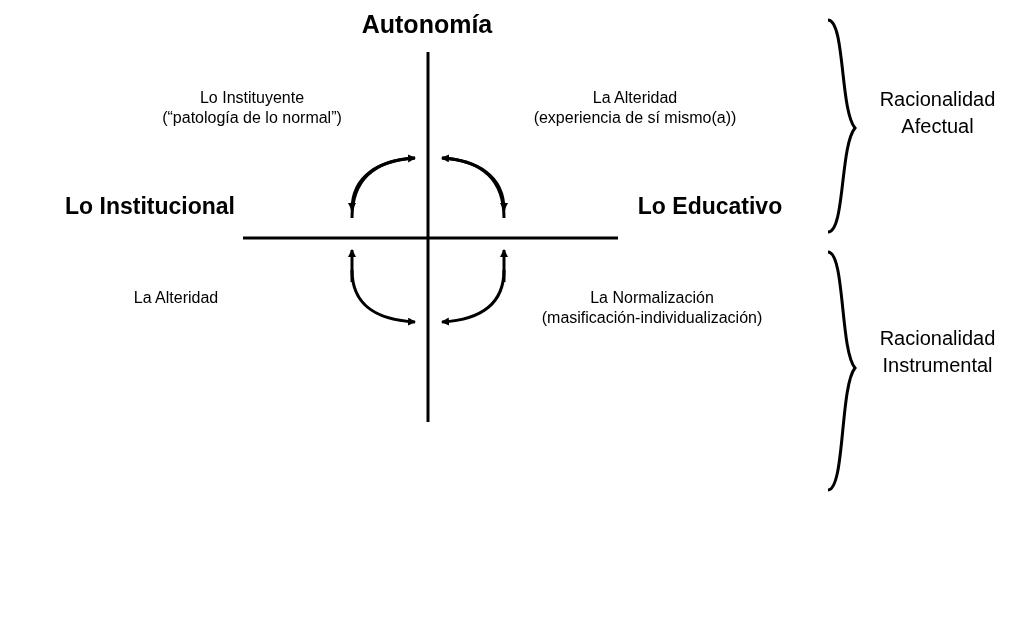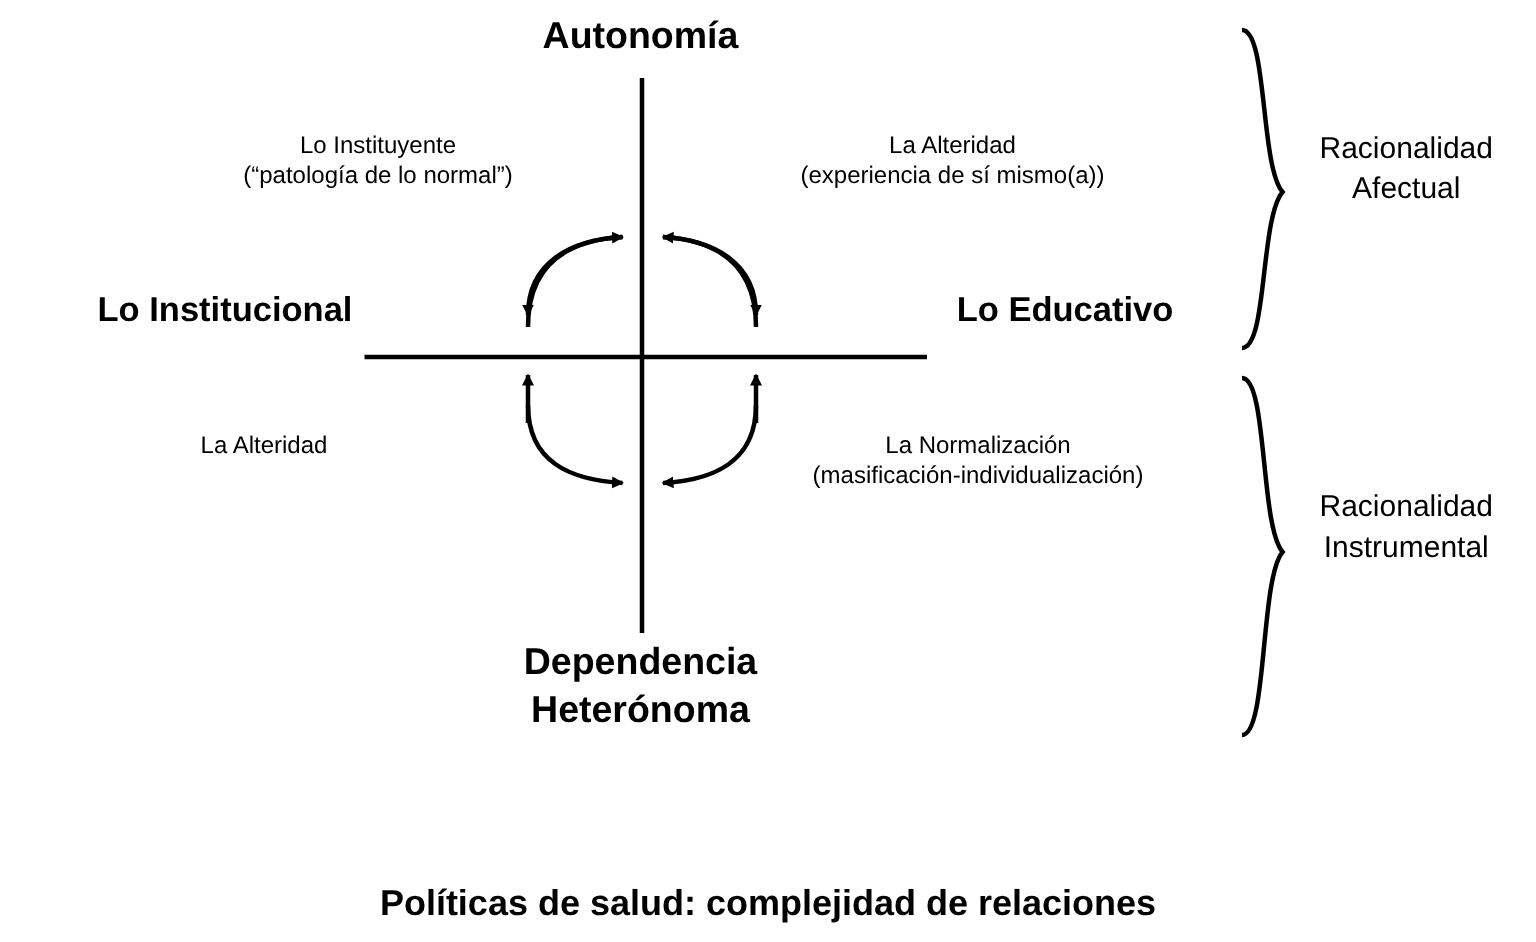--- a/index.html
+++ b/index.html
@@ -111,24 +111,20 @@
 
     <path d="M 352 270 C 352 308 380 320 415 322" fill="none" stroke="#000000" stroke-width="3" marker-end="url(#ah)"></path>
     <path d="M 504 270 C 504 308 476 320 442 322" fill="none" stroke="#000000" stroke-width="3" marker-end="url(#ah)"></path>
 
     <path d="M 828 20 C 845 20 840 110 855 128 C 840 146 845 232 828 232" fill="none" stroke="#000000" stroke-width="3"></path>
     <path d="M 828 252 C 845 252 840 350 855 368 C 840 386 845 490 828 490" fill="none" stroke="#000000" stroke-width="3"></path>
   </svg>
 
   <div class="lbl axis-label" id="axis-top">Autonomía</div>
 
-  <div class="lbl axis-label" id="axis-bottom">
-    <div>Dependencia</div>
-    <div>Heterónoma</div>
-  </div>
 
   <div class="lbl pole-label" id="pole-left">Lo Institucional</div>
 
   <div class="lbl pole-label" id="pole-right">Lo Educativo</div>
 
   <div class="lbl quad-label" id="quad-tl">
     <div>Lo Instituyente</div>
     <div>(“patología de lo normal”)</div>
   </div>
 
@@ -149,15 +145,14 @@
   <div class="lbl bracket-label" id="bracket-top-label">
     <div>Racionalidad</div>
     <div>Afectual</div>
   </div>
 
   <div class="lbl bracket-label" id="bracket-bottom-label">
     <div>Racionalidad</div>
     <div>Instrumental</div>
   </div>
 
-  <div class="lbl caption" id="caption">Políticas de salud: complejidad de relaciones</div>
 
 </div>
 
 </body></html>

